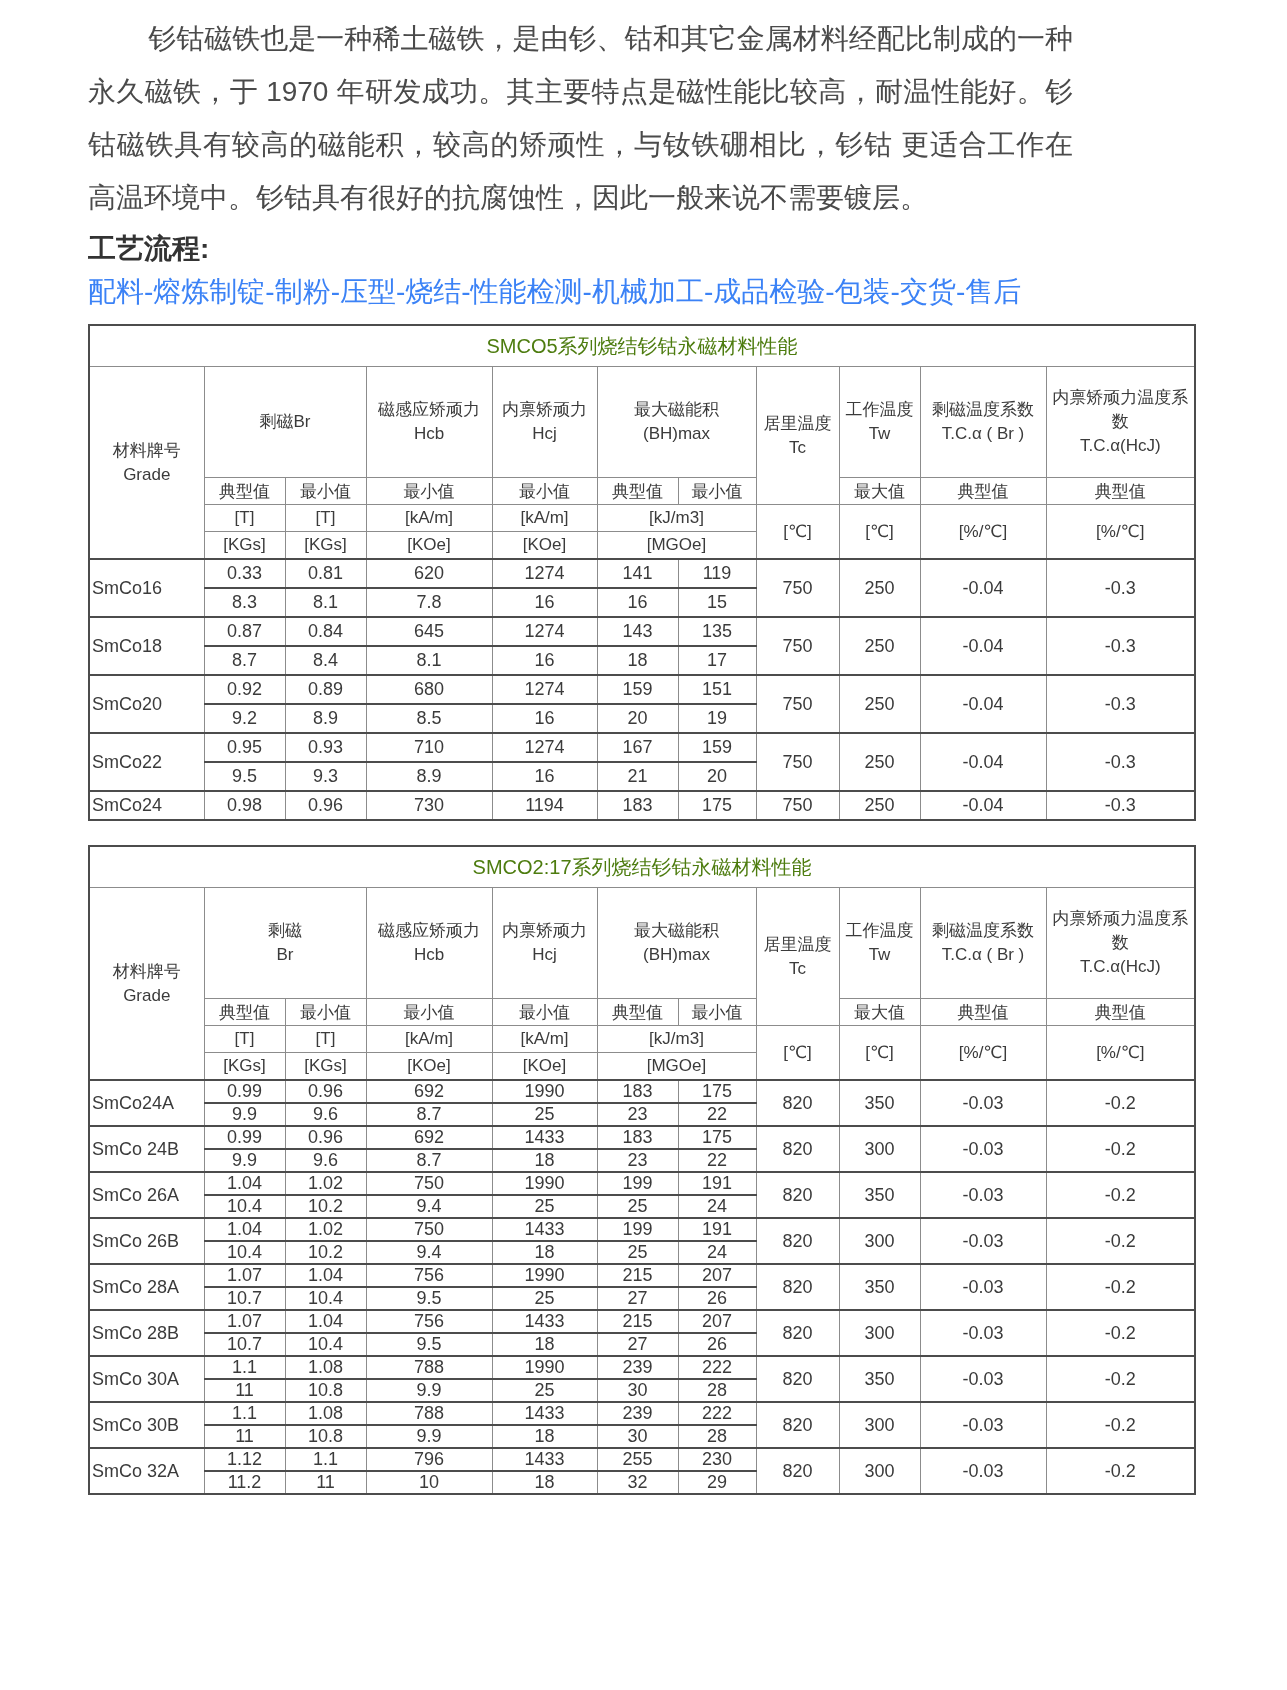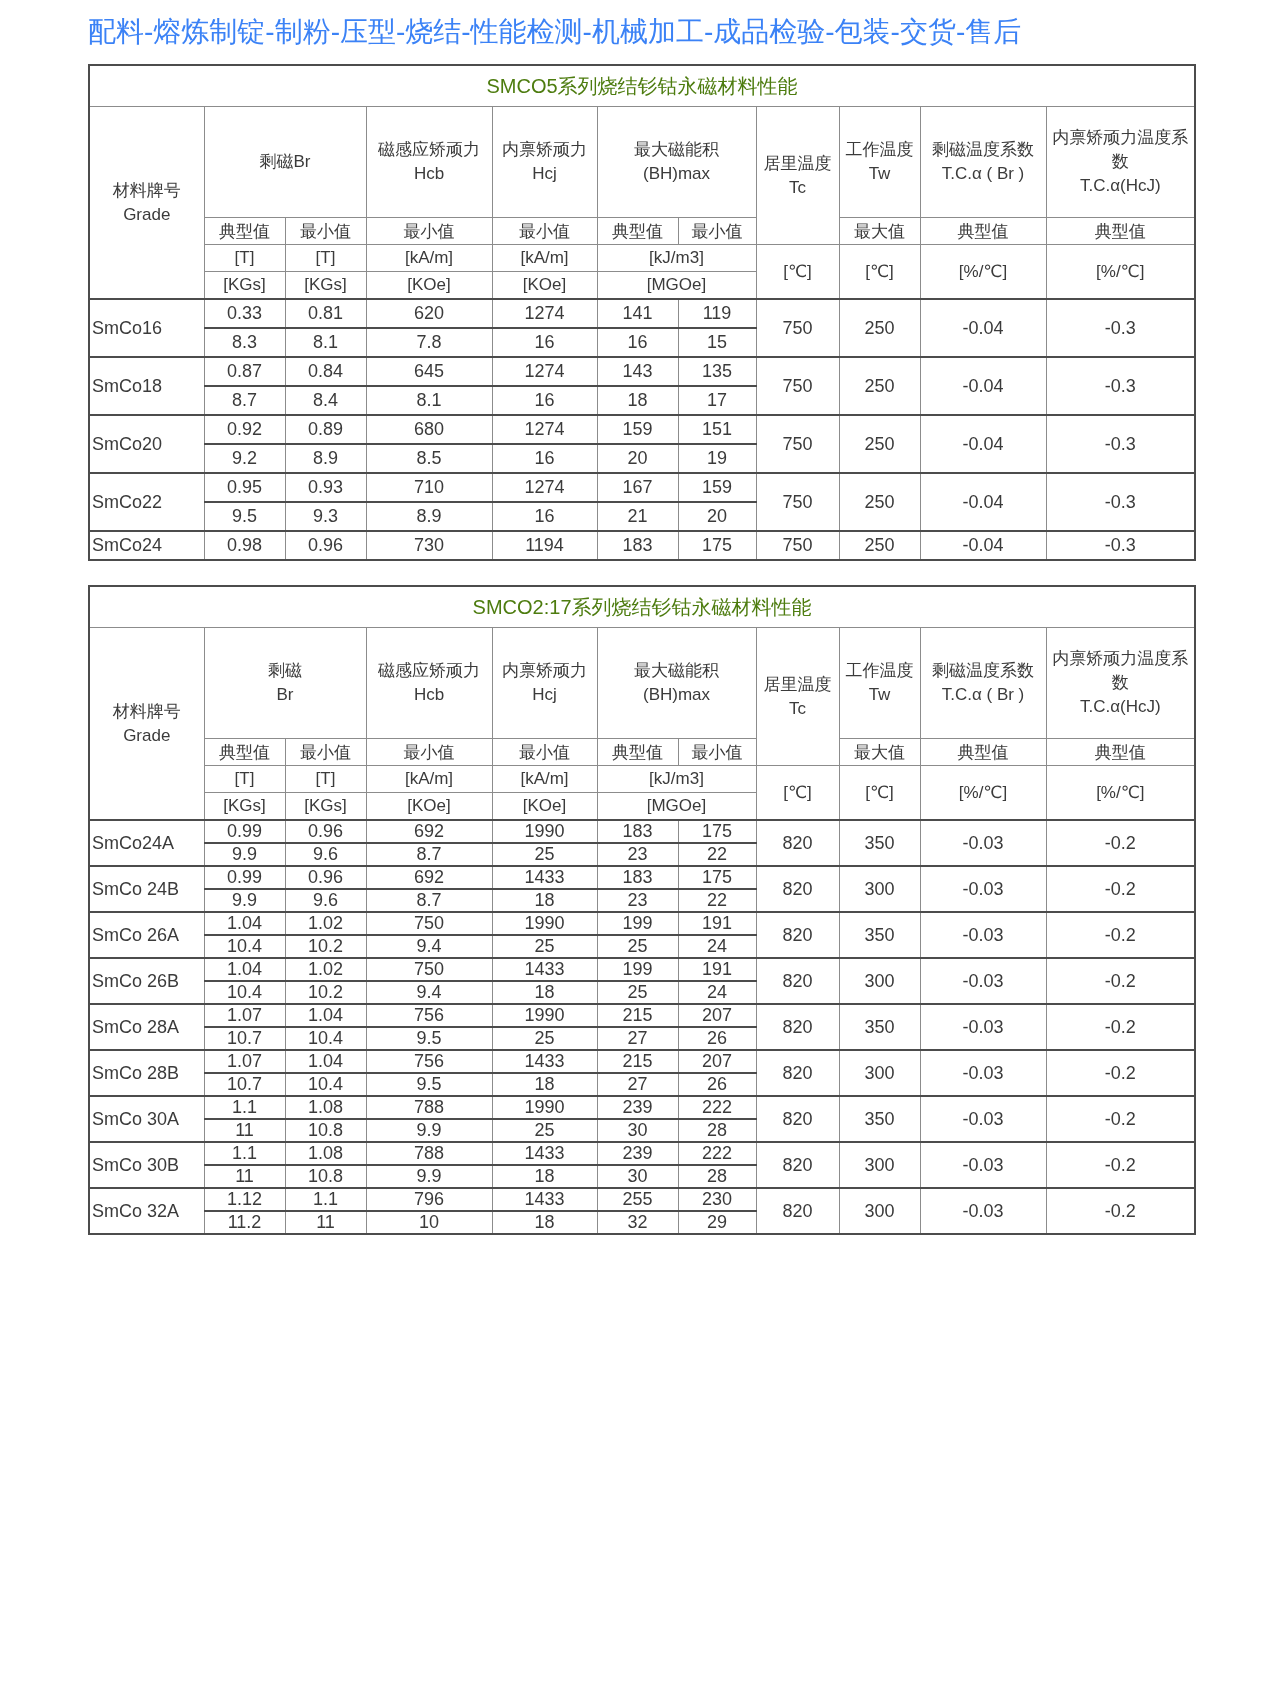--- a/index.html
+++ b/index.html
@@ -52,20 +52,22 @@
   table.spec tbody td{border-top:2px solid #4c4c4c;font-size:18px;}
   td.grade-cell{text-align:left;padding-left:5px;font-size:17px;}
   table.t1 tbody td{height:27px;}
   table.t2 tbody td{height:20px;}
 </style>
 </head>
 <body>
 
 <div class="page">
 
+  <p class="para indent">钐钴磁铁也是一种稀土磁铁，是由钐、钴和其它金属材料经配比制成的一种永久磁铁，于 1970 年研发成功。其主要特点是磁性能比较高，耐温性能好。钐钴磁铁具有较高的磁能积，较高的矫顽性，与钕铁硼相比，钐钴 更适合工作在高温环境中。钐钴具有很好的抗腐蚀性，因此一般来说不需要镀层。</p>
+  <h2 class="process-heading">工艺流程:</h2>
   <p class="flow-line">配料-熔炼制锭-制粉-压型-烧结-性能检测-机械加工-成品检验-包装-交货-售后</p>
 
   <table class="spec t1">
     <colgroup>
       <col style="width:115px">
         <col style="width:81px">
         <col style="width:81px">
       <col style="width:126px">
         <col style="width:105px">
         <col style="width:81px">

